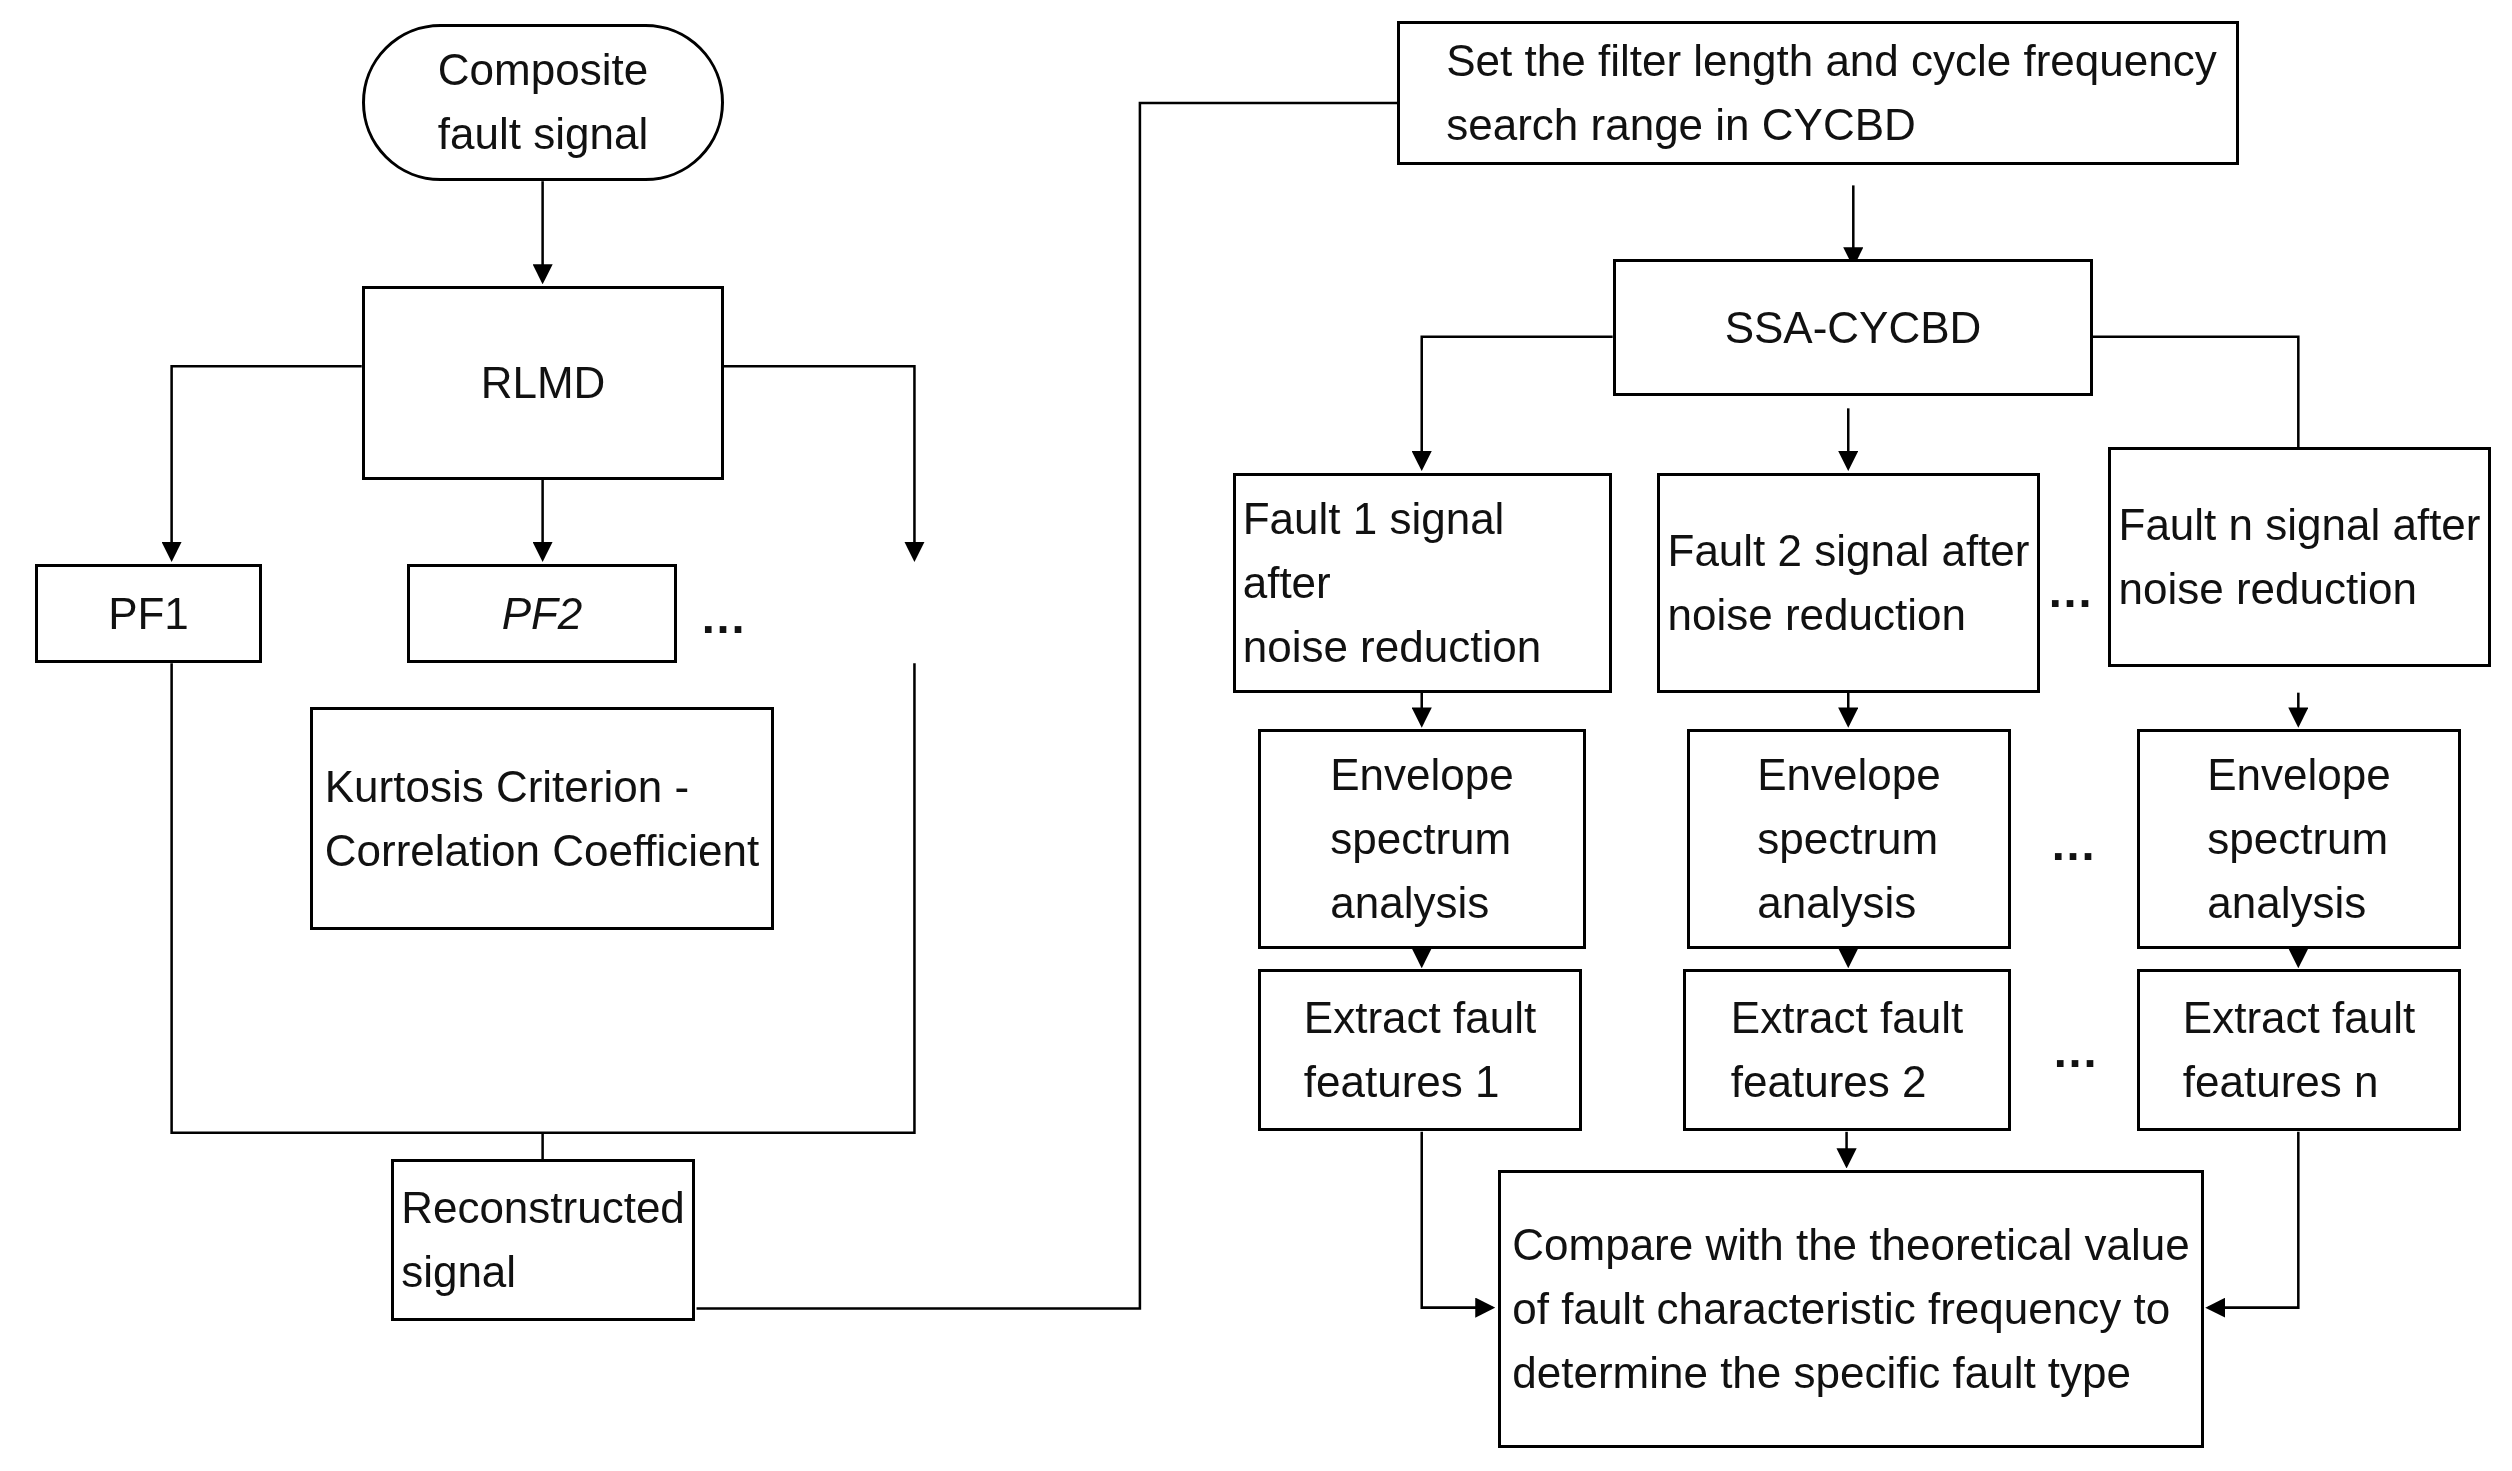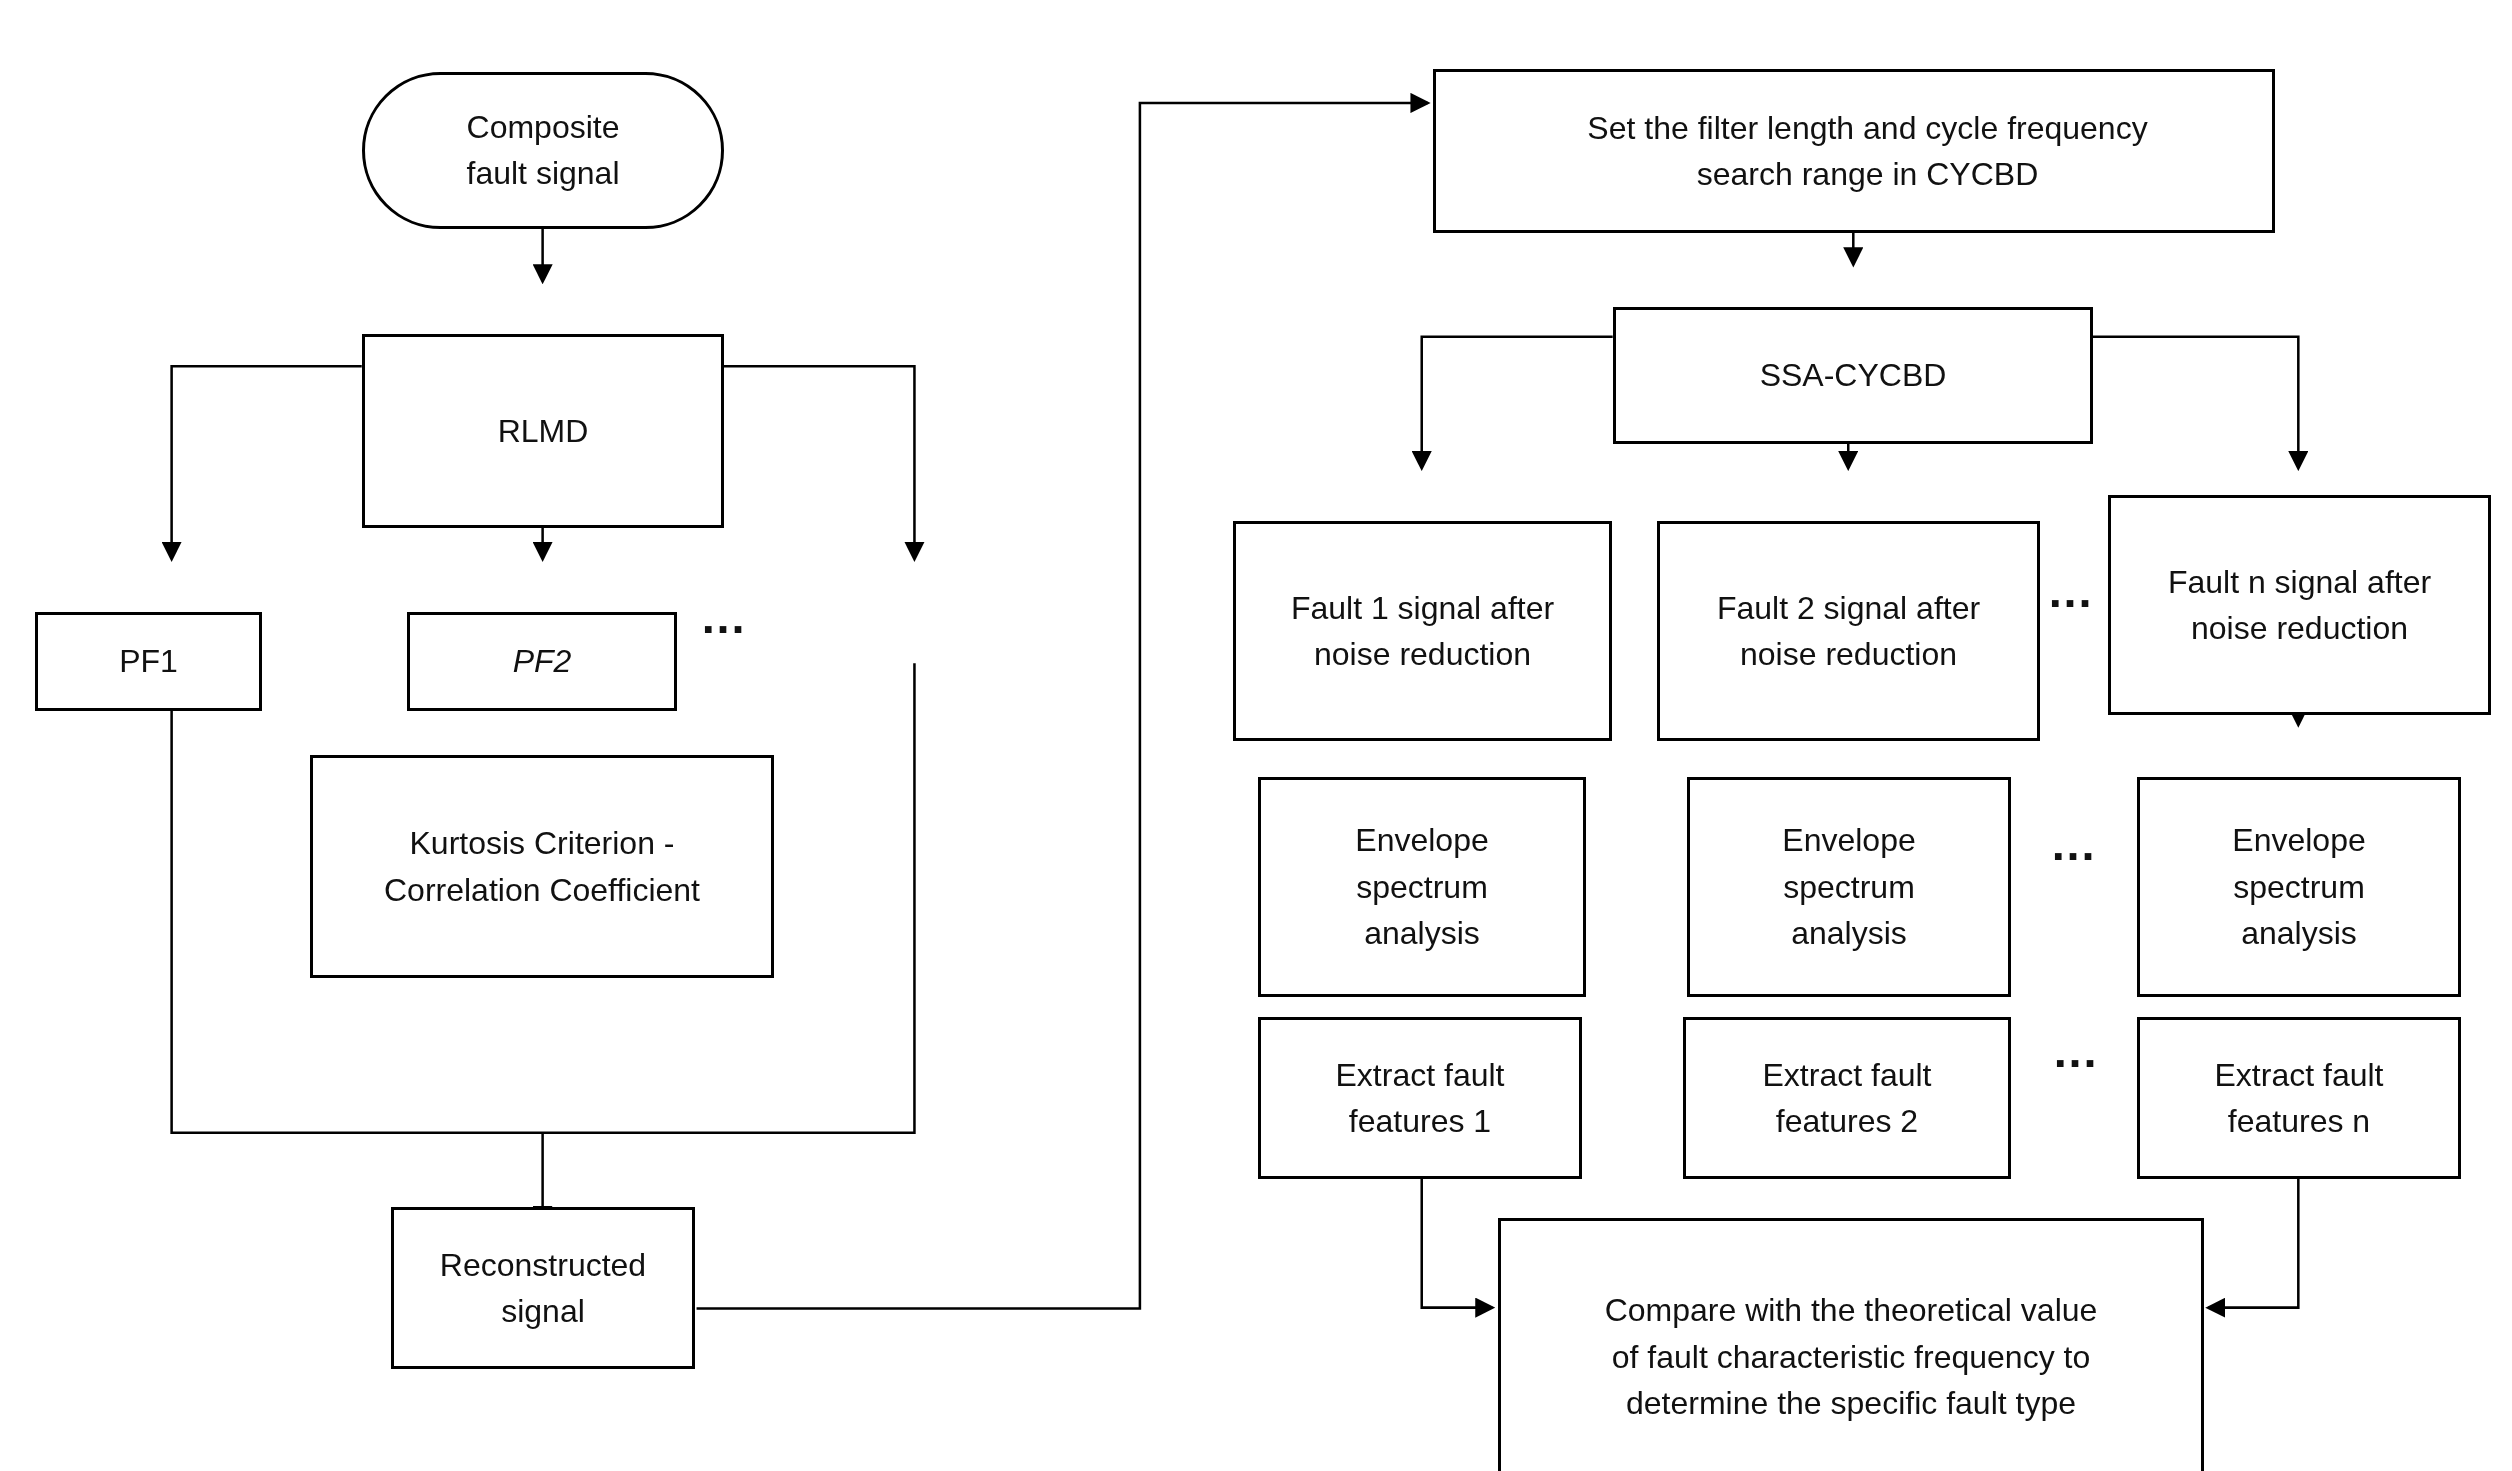--- a/index.html
+++ b/index.html
@@ -28,24 +28,23 @@
     stroke-width: 3;
   }
   .node {
     position: absolute;
     box-sizing: border-box;
     border: 3.4px solid #000000;
     background: #ffffff;
     display: flex;
     align-items: center;
     justify-content: center;
-    text-align: center;
-    font-size: 32px;
+    text-align: left;
+    font-size: 44px;
     line-height: 1.45;
-    margin-top: 48px;
   }
   .node span {
     white-space: pre-line;
     display: block;
     padding: 0 6.7px;
   }
   .oval {
     border-radius: 81px;
   }
   .dots {
@@ -59,21 +58,21 @@
   }
   
   #n-composite     { left: 362px;  top: 23.6px;   width: 362px;  height: 157px; }
   #n-rlmd          { left: 362px;  top: 286px;  width: 362px;  height: 194px; }
   #n-pf1           { left: 35px;   top: 564px;  width: 227px;  height: 99px; }
   #n-pf2           { left: 407px;  top: 564px;  width: 270px;  height: 99px; font-style: italic; }
   #n-pfn           { left: 777px;  top: 564px;  width: 275px;  height: 99px; }
   #n-kurtosis      { left: 310px;  top: 707px;  width: 464px;  height: 223px; }
   #n-reconstructed { left: 391px;  top: 1159px; width: 304px;  height: 162px; }
   
-  #n-setfilter     { left: 1433px; top: 21px;   width: 842px; height: 164px; padding-left: 27px; }
+  #n-setfilter     { left: 1397px; top: 21px;   width: 842px; height: 144px; padding-left: 27px; }
   #n-ssa           { left: 1613px; top: 259px;  width: 480px;  height: 137px; }
   #n-fault1        { left: 1233px; top: 473px;  width: 379px;  height: 220px; }
   #n-fault2        { left: 1657px; top: 473px;  width: 383px;  height: 220px; }
   #n-faultn        { left: 2108px; top: 447px;  width: 383px;  height: 220px; }
   #n-env1          { left: 1258px; top: 729px;  width: 328px;  height: 220px; }
   #n-env2          { left: 1687px; top: 729px;  width: 324px;  height: 220px; }
   #n-envn          { left: 2137px; top: 729px;  width: 324px;  height: 220px; }
   #n-ext1          { left: 1258px; top: 969px; width: 324px;  height: 162px; }
   #n-ext2          { left: 1683px; top: 969px; width: 328px;  height: 162px; }
   #n-extn          { left: 2137px; top: 969px; width: 324px;  height: 162px; }

